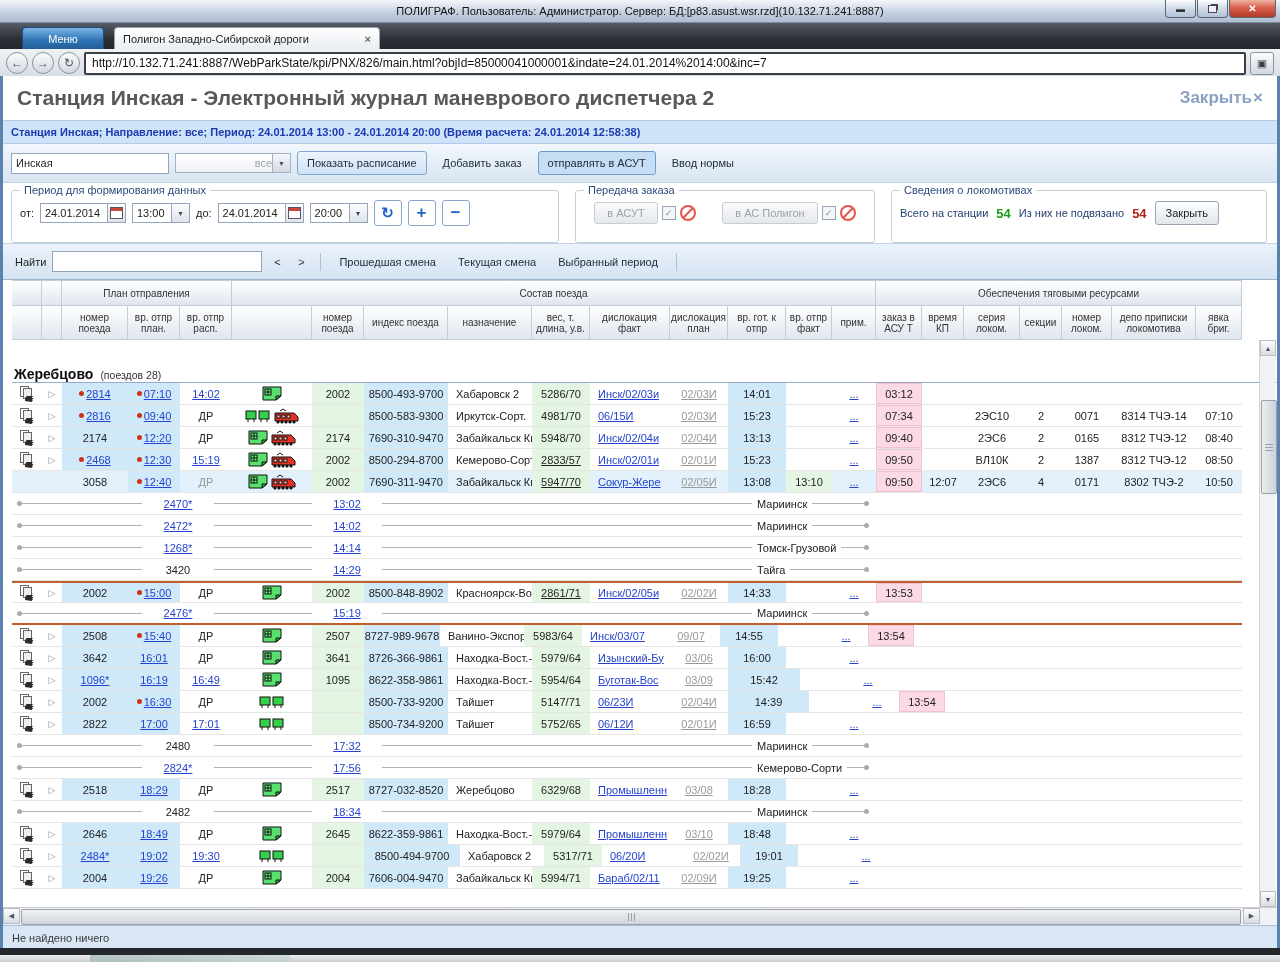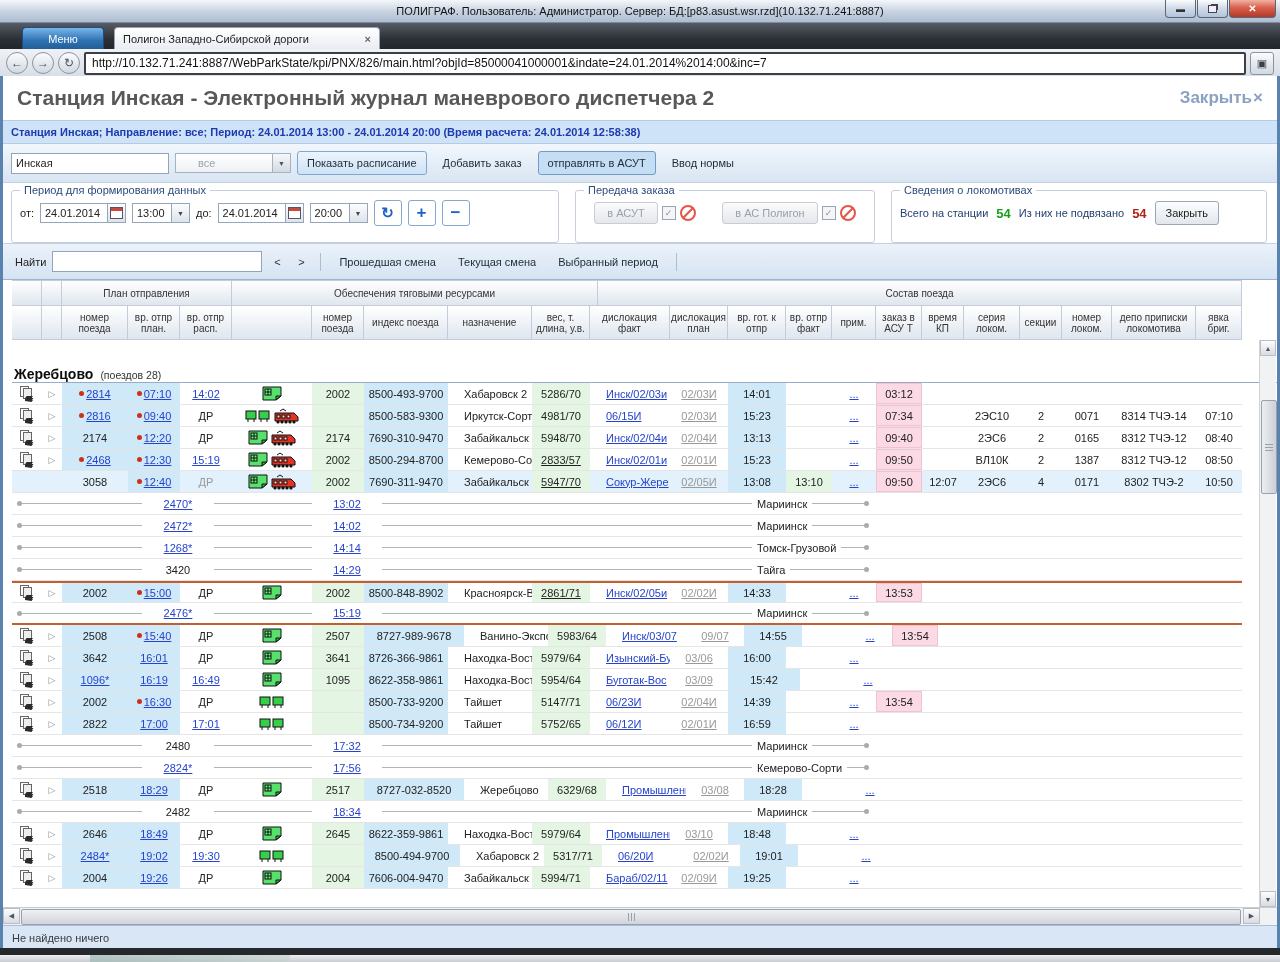--- a/index.html
+++ b/index.html
@@ -35,21 +35,21 @@
   .page{position:absolute;left:0;top:76px;width:1280px;height:872px;background:#fff;
     border-left:3px solid #5a82ae;border-right:3px solid #5a82ae;box-sizing:border-box;overflow:hidden;}
   .page-header{height:44px;display:flex;align-items:center;justify-content:space-between;padding:0 14px;background:#fff;}
   .page-title{font-size:21px;font-weight:bold;color:#585858;}
   .page-close{font-size:17px;font-weight:bold;color:#8ba1c4;display:flex;align-items:center;gap:1px;}
   .infobar{height:22px;background:#cfe3f8;border-top:1px solid #b3cbe6;border-bottom:1px solid #b3cbe6;display:flex;align-items:center;
     padding:0 8px;font-size:11px;font-weight:bold;color:#1d3ab0;}
   .toolbar{height:38px;background:linear-gradient(#f2f7fc,#d8e5f2);display:flex;align-items:center;gap:6px;padding:0 8px;border-bottom:1px solid #c2d2e2;}
   .tb-input{width:148px;height:17px;border:1px solid #93a5ba;background:#fff;font-size:11px;padding:1px 4px;color:#222;font-family:"Liberation Sans",sans-serif;}
   .tb-select{width:116px;height:20px;border:1px solid #a4b2c2;background:linear-gradient(#ffffff,#eef1f5);display:flex;align-items:center;
-    justify-content:space-between;color:#9aa3ae;font-size:11px;padding-left:22px;box-sizing:border-box;}
+    justify-content:flex-end;color:#9aa3ae;font-size:11px;padding-left:22px;box-sizing:border-box;}
   .sel-arrow{width:17px;height:18px;background:linear-gradient(#f6f8fa,#d4dae2);border-left:1px solid #a4b2c2;font-size:7px;color:#4a5564;
     display:flex;align-items:center;justify-content:center;}
   .tb-btn{height:22px;padding:0 9px;font-size:11px;color:#1e2a3a;display:flex;align-items:center;border-radius:3px;white-space:nowrap;}
   .tb-btn.raised{border:1px solid #7fa7cf;background:linear-gradient(#ecf4fc,#cfe2f5);}
   .tb-btn.toggled{border:1px solid #6f9cc9;background:#c5def4;}
   .tb-btn.flat{border:1px solid transparent;}
 
   .controls{height:60px;display:flex;gap:16px;padding:1px 8px 0 8px;box-sizing:border-box;background:#fff;}
   fieldset{border:1px solid #c6cedb;border-radius:3px;margin:0;padding:3px 8px 4px 8px;box-sizing:border-box;}
   legend{font-size:11px;color:#2c4c7c;padding:0 4px;}
@@ -96,21 +96,21 @@
   .ghrow2 .ghc{height:34px;padding:0 2px;}
   .gridbody{position:relative;height:567px;overflow:hidden;background:#fff;}
   .group-head{padding:15px 0 0 2px;border-bottom:1px solid #97acc8;height:27px;display:flex;align-items:flex-end;}
   .group-name{font-size:14px;font-weight:bold;color:#0d0d0d;}
   .group-count{font-size:10.5px;font-weight:normal;color:#333;margin-left:7px;padding-bottom:1px;}
   .row{display:flex;height:22px;box-sizing:border-box;border-bottom:1px solid #e5e5e5;font-size:11px;color:#222;position:relative;width:1230px;}
   .row.sel{background:#e2f1fb;}
   .row.obtop{border-top:2px solid #c06030;}
   .row.obbot{border-bottom:2px solid #c06030;}
   .cell{box-sizing:border-box;display:flex;align-items:center;justify-content:center;overflow:hidden;white-space:nowrap;padding:0 2px;flex:0 0 auto;gap:2px;}
-  .cell.left{justify-content:flex-start;padding-left:16px;}
+  .cell.left{justify-content:flex-start;padding-left:8px;}
   .bg-blue{background:#cfe9f8;}
   .bg-green{background:#e4f6e3;}
   .bg-pink{background:#fbd9e5;box-shadow:inset 0 0 0 1px #f2c2d2;}
   .lnk{color:#2543cd;text-decoration:underline;}
   .glnk{color:#999;text-decoration:underline;}
   .wlnk{color:#222;text-decoration:underline;}
   .gray-txt{color:#999;}
   .dot{width:5px;height:5px;border-radius:50%;background:#d03018;flex:0 0 auto;}
   .exp-ic{color:#8a9099;font-size:9px;}
   
@@ -310,22 +310,22 @@
       <span class="shift-tab">Текущая смена</span>
       <span class="shift-tab">Выбранный период</span>
       <span class="vsep"></span>
     </div>
 
     <div class="gridwrap" id="grid-header">
         <div class="ghrow ghrow1">
           <div class="ghc" style="width: 30px;"></div>
           <div class="ghc" style="width: 20px;"></div>
           <div class="ghc" style="width: 170px;">План отправления</div>
+          <div class="ghc" style="width: 644px;">Состав поезда</div>
           <div class="ghc" style="width: 366px;">Обеспечения тяговыми ресурсами</div>
-          <div class="ghc" style="width: 644px;">Состав поезда</div>
         </div>
         <div class="ghrow ghrow2">
           <div class="ghc" style="width: 30px;"></div>
           <div class="ghc" style="width: 20px;"></div>
           <div class="ghc" style="width: 66px;">номер поезда</div>
           <div class="ghc" style="width: 52px;">вр. отпр план.</div>
           <div class="ghc" style="width: 52px;">вр. отпр расп.</div>
           <div class="ghc" style="width: 80px;"></div>
           <div class="ghc" style="width: 52px;">номер поезда</div>
           <div class="ghc" style="width: 84px;">индекс поезда</div>
@@ -937,21 +937,21 @@
               <svg width="20" height="15" viewBox="0 0 20 15">
                 <path d="M1 1h18v9l-5 4H1z" fill="#57e06c" stroke="#111"></path>
                 <path d="M19 10l-5 4v-4z" fill="#2fae4a" stroke="#111"></path>
                 <rect x="3" y="3" width="6" height="6" fill="#6ef07f" stroke="#111"></rect>
                 <path d="M6 3v6M3 6h6" stroke="#111"></path>
               </svg>
             </div>
             <div class="cell bg-green" style="width: 52px;">
               <span>2507</span>
             </div>
-            <div class="cell bg-blue" style="width: 100px;">
+            <div class="cell bg-blue" style="width: 76px;">
               <span>8727-989-9678</span>
             </div>
             <div class="cell left" style="width: 84px;">
               <span>Ванино-Экспорт</span>
             </div>
             <div class="cell bg-green" style="width: 58px;">
               <span>5983/64</span>
             </div>
             <div class="cell left" style="width: 80px;">
               <span class="lnk">Инск/03/07</span>
@@ -1173,21 +1173,21 @@
             </div>
             <div class="cell bg-green" style="width: 58px;">
               <span>5147/71</span>
             </div>
             <div class="cell left" style="width: 80px;">
               <span class="lnk">06/23И</span>
             </div>
             <div class="cell" style="width: 58px;">
               <span class="glnk">02/04И</span>
             </div>
-            <div class="cell bg-blue" style="width: 58px;">
+            <div class="cell bg-blue" style="width: 81px;">
               <span>14:39</span>
             </div>
             <div class="cell" style="width: 46px;"></div>
             <div class="cell" style="width: 44px;">
               <span class="lnk">...</span>
             </div>
             <div class="cell bg-pink" style="width: 46px;">
               <span>13:54</span>
             </div>
             <div class="cell" style="width: 42px;">
@@ -1329,21 +1329,21 @@
               <svg width="20" height="15" viewBox="0 0 20 15">
                 <path d="M1 1h18v9l-5 4H1z" fill="#57e06c" stroke="#111"></path>
                 <path d="M19 10l-5 4v-4z" fill="#2fae4a" stroke="#111"></path>
                 <rect x="3" y="3" width="6" height="6" fill="#6ef07f" stroke="#111"></rect>
                 <path d="M6 3v6M3 6h6" stroke="#111"></path>
               </svg>
             </div>
             <div class="cell bg-green" style="width: 52px;">
               <span>2517</span>
             </div>
-            <div class="cell bg-blue" style="width: 100px;">
+            <div class="cell bg-blue" style="width: 84px;">
               <span>8727-032-8520</span>
             </div>
             <div class="cell left" style="width: 84px;">
               <span>Жеребцово</span>
             </div>
             <div class="cell bg-green" style="width: 58px;">
               <span>6329/68</span>
             </div>
             <div class="cell left" style="width: 80px;">
               <span class="lnk">Промышленн</span>

